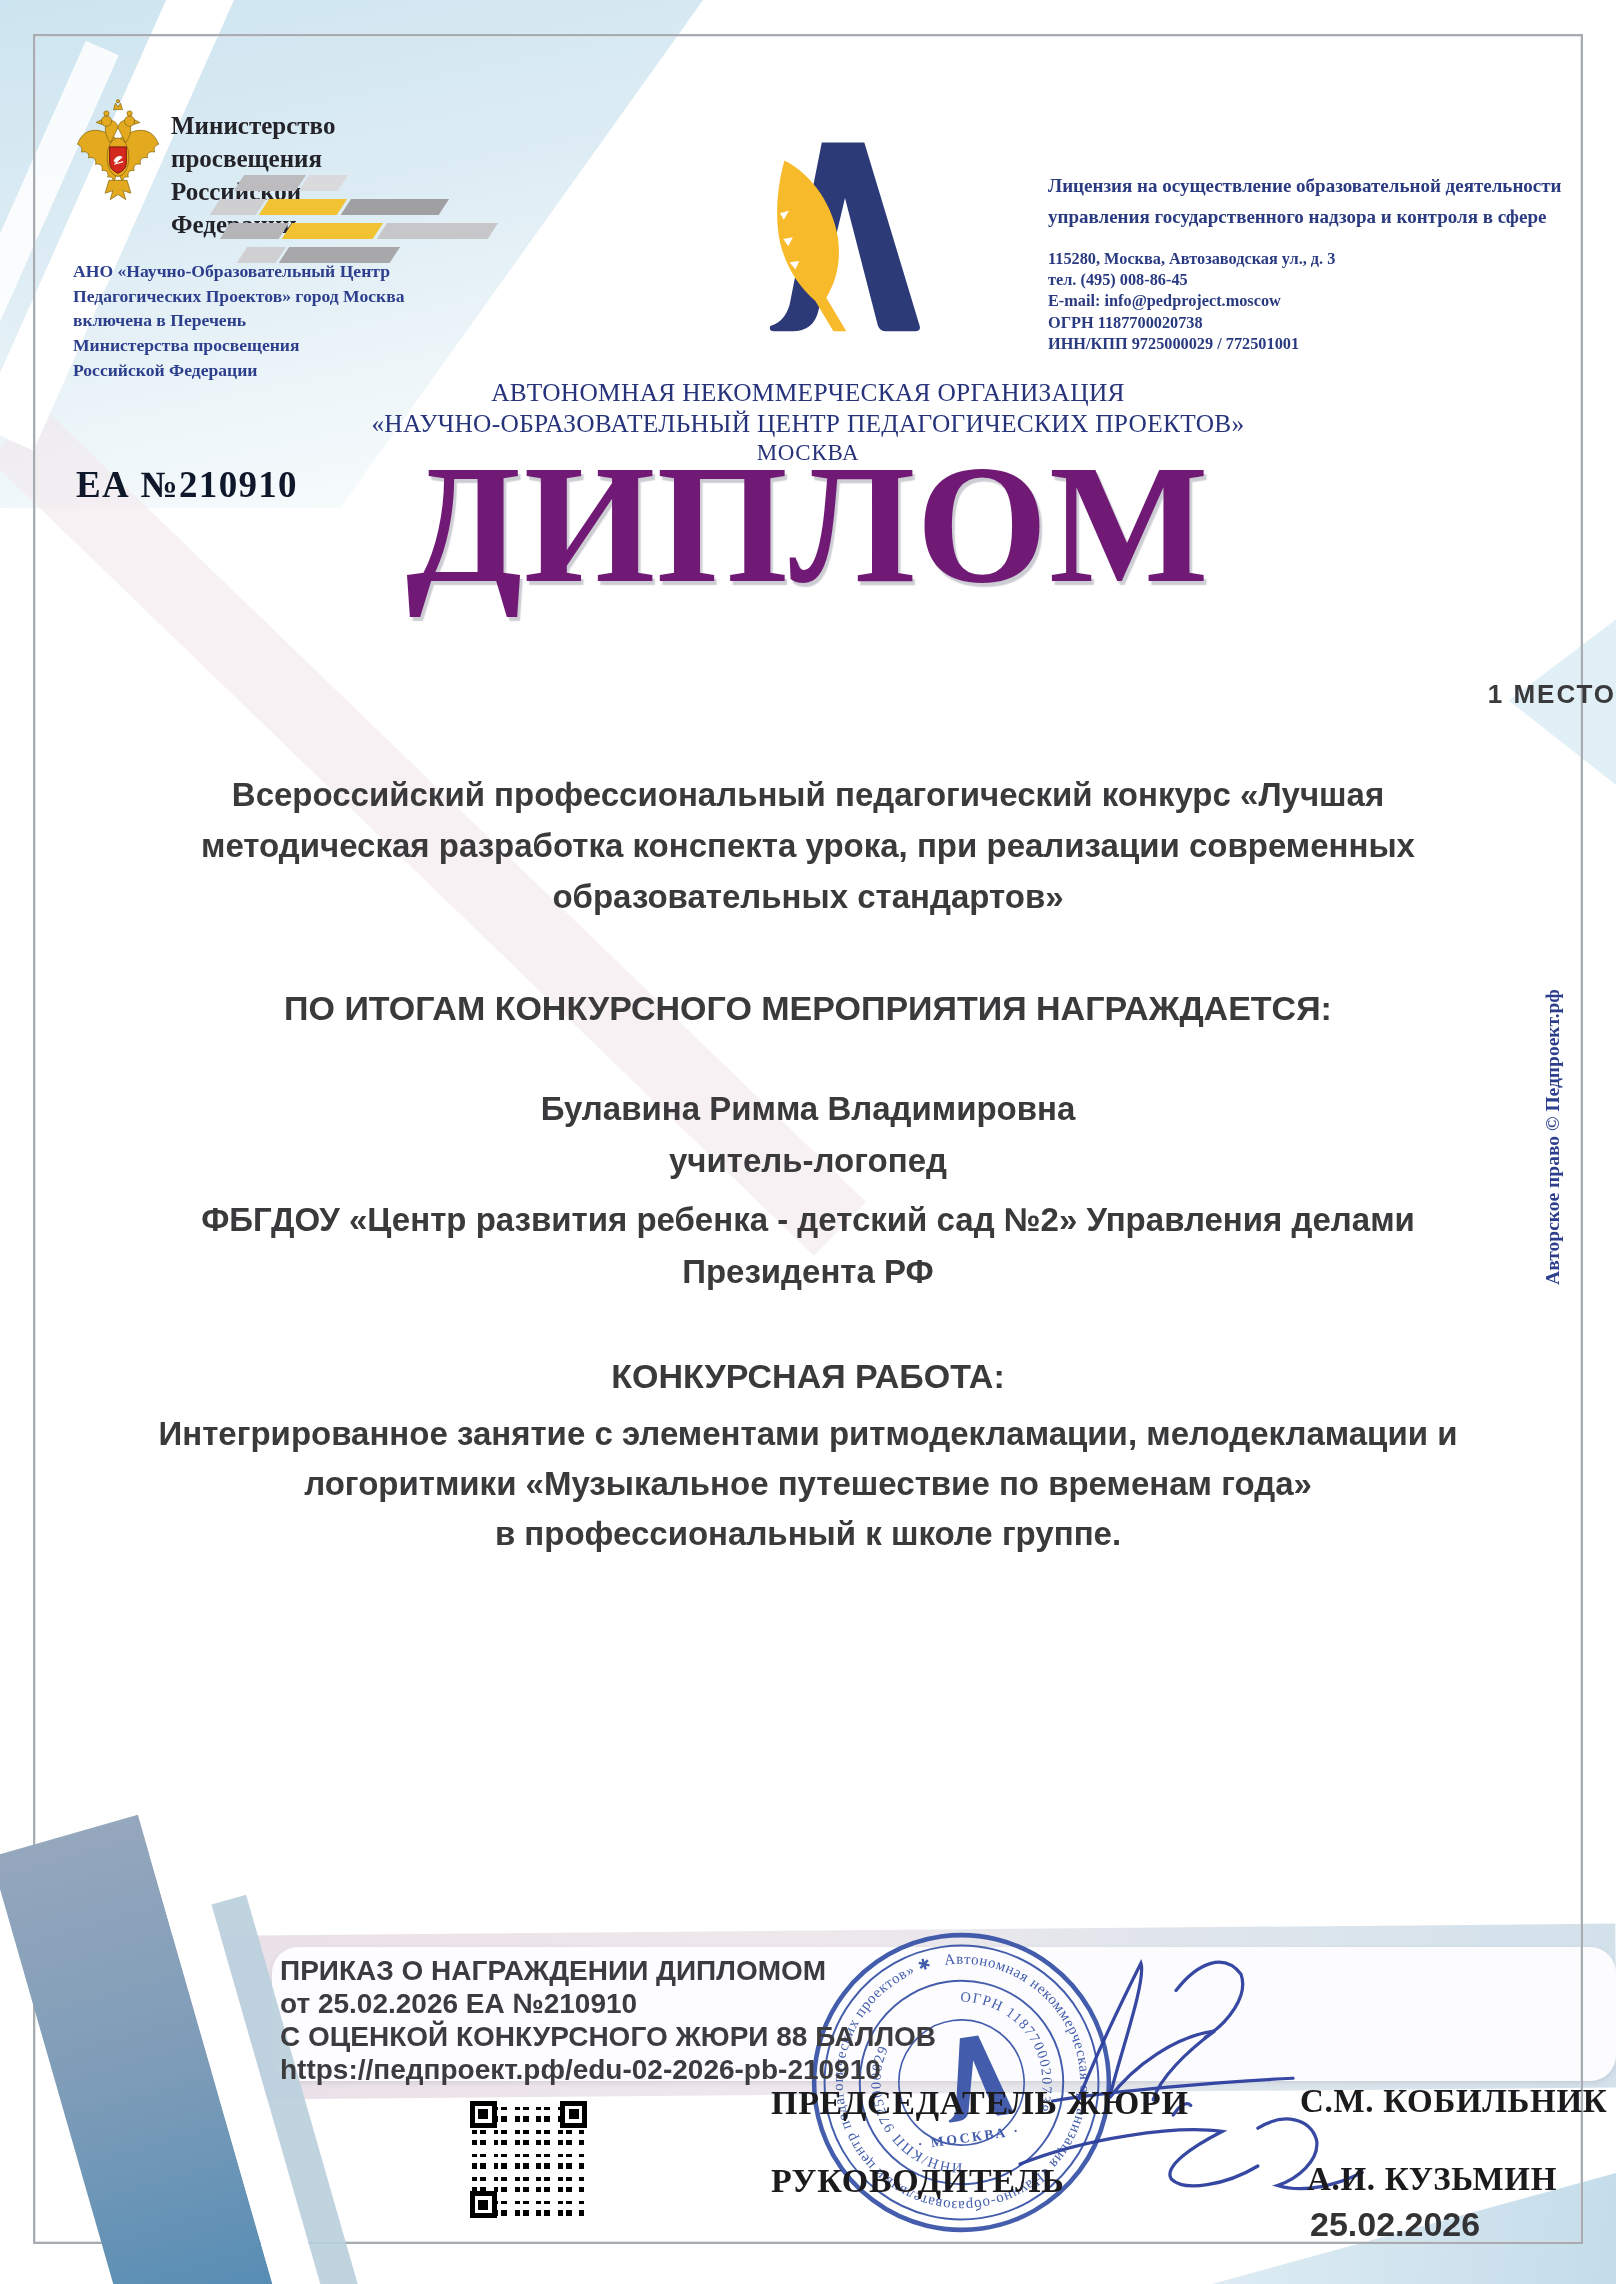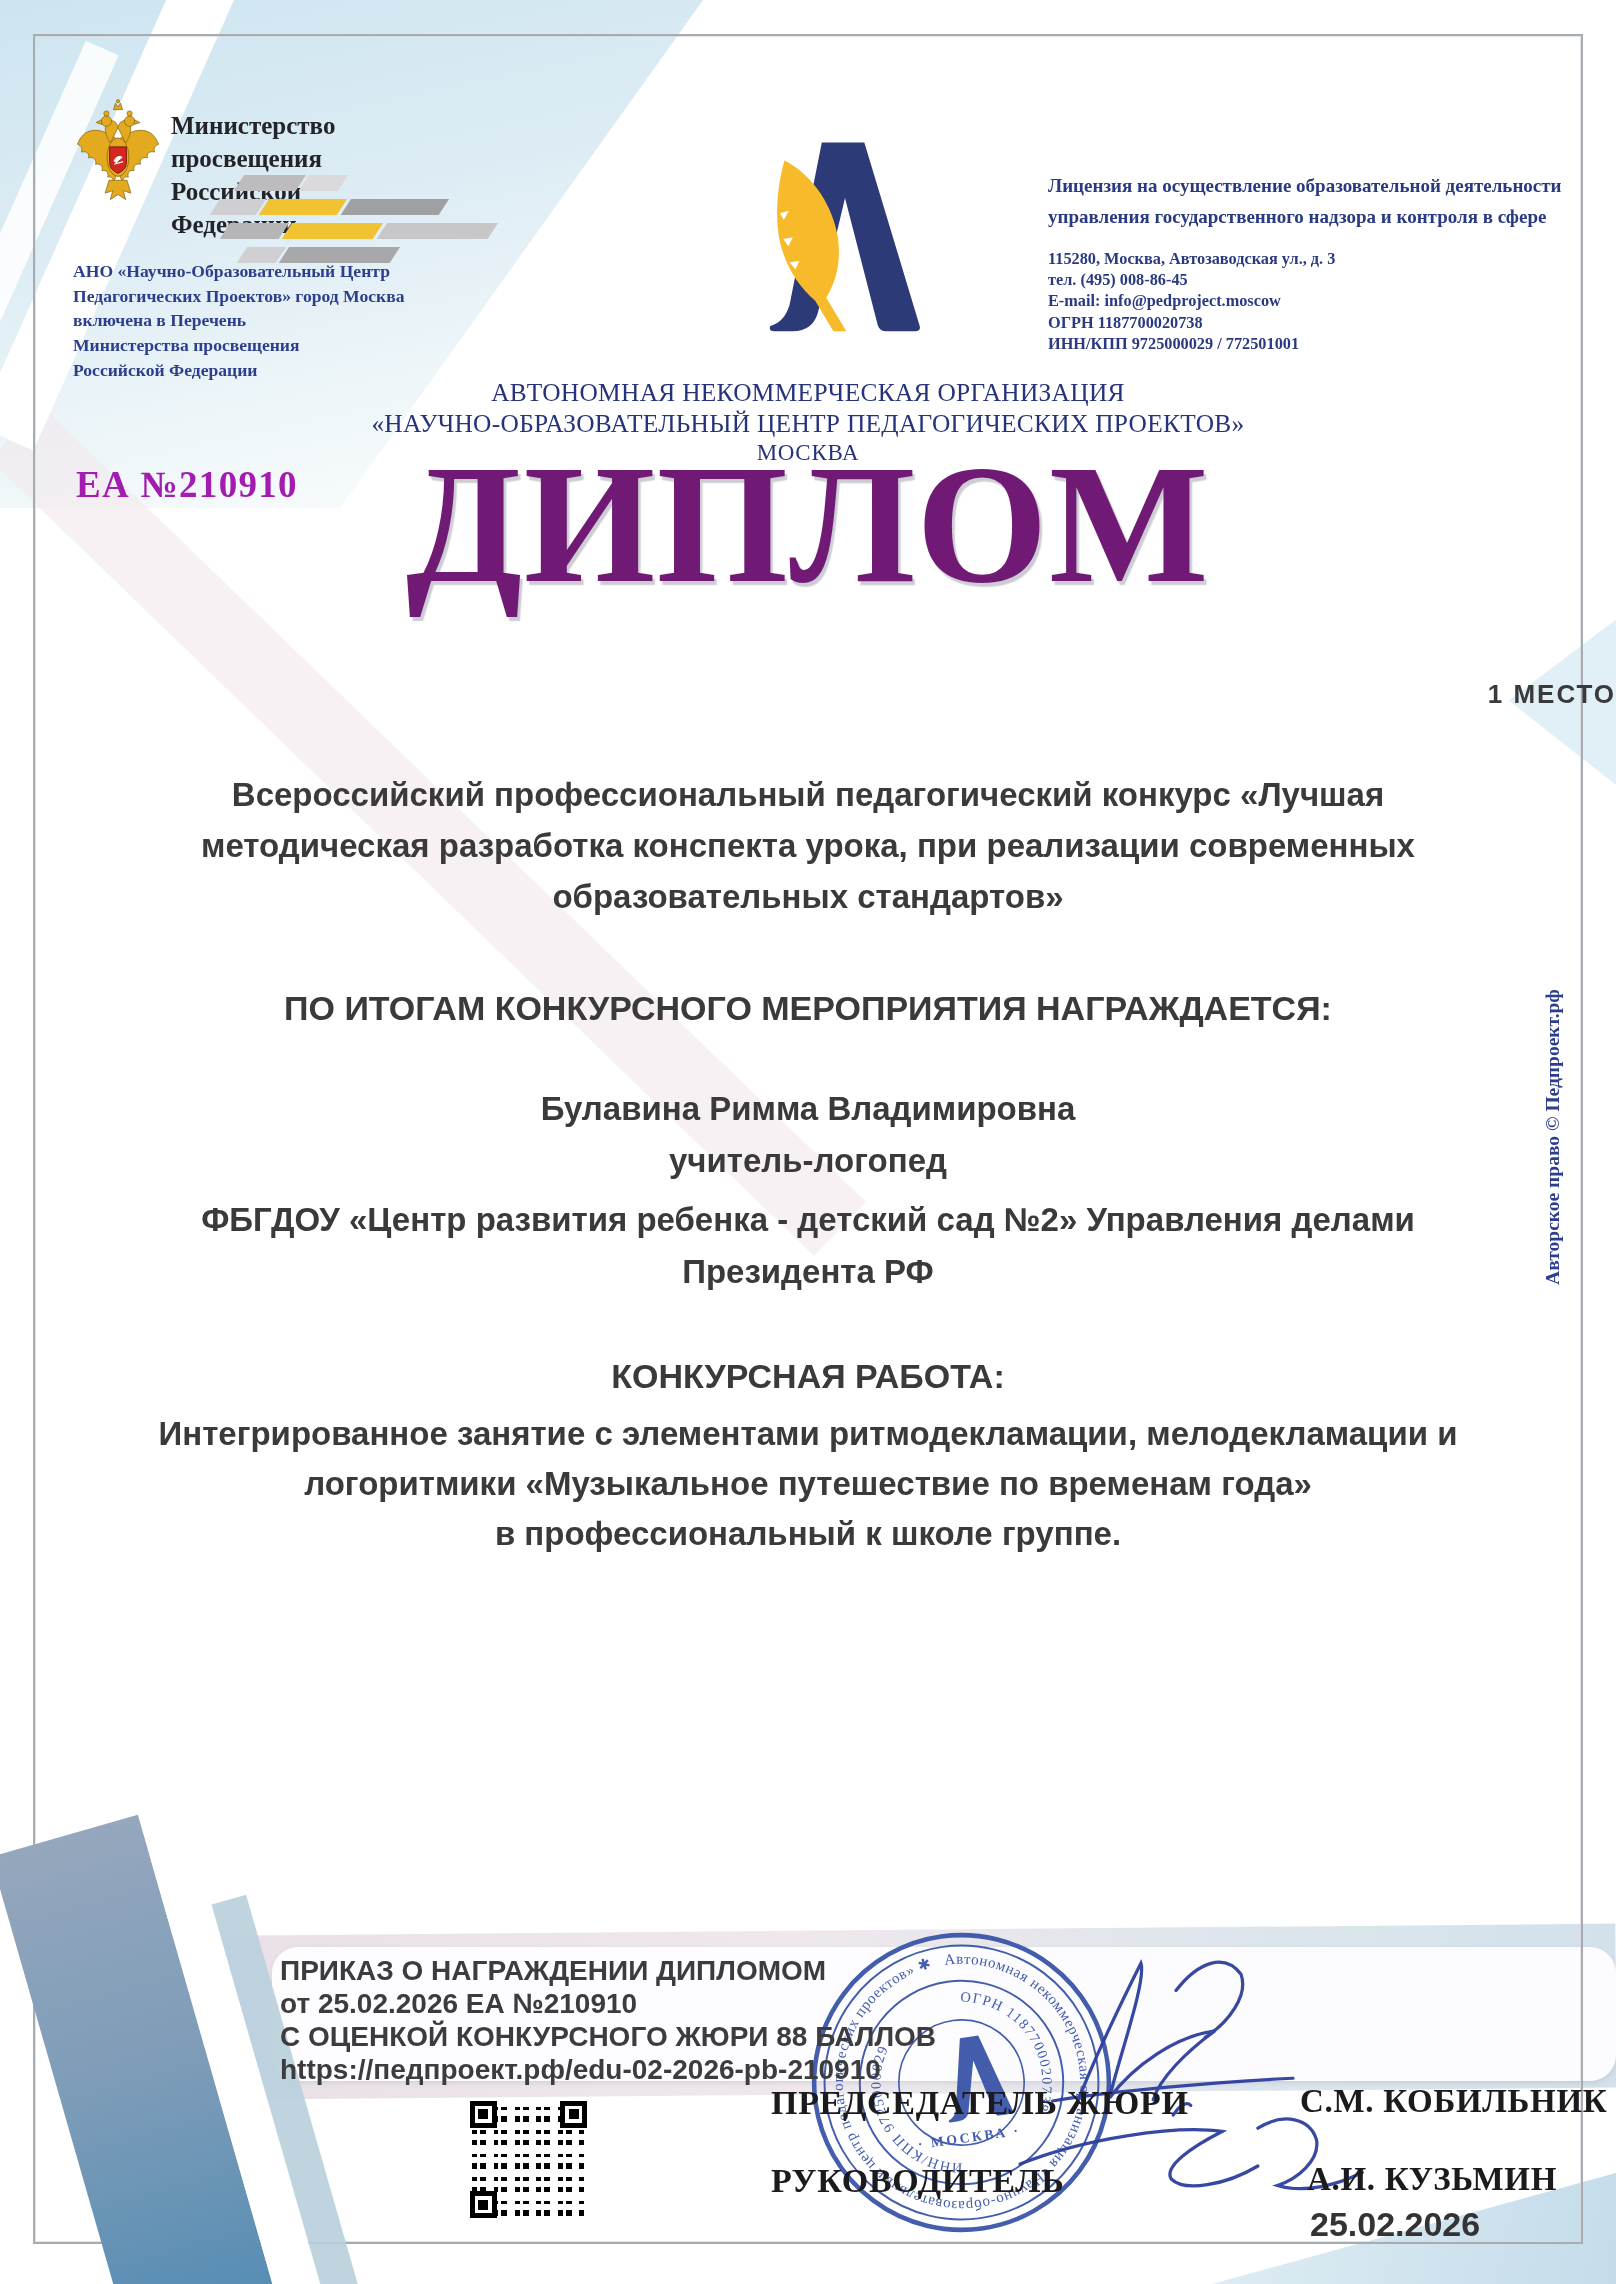--- a/index.html
+++ b/index.html
@@ -42,21 +42,21 @@
       font-weight:700;color:#2a3a80;z-index:4;}
   .license .title{font-size:19px;line-height:1.62;}
   .license .addr{margin-top:15.6px;font-size:16.3px;line-height:1.3;}
 
   
   .org-title{left:0;top:377px;width:1616px;text-align:center;font-family:"Liberation Serif",serif;
       font-weight:400;color:#26337b;z-index:4;}
   .org-title .l1,.org-title .l2{font-size:25.4px;line-height:1.22;letter-spacing:0.3px;}
   .org-title .l3{font-size:23px;line-height:1.22;letter-spacing:0.7px;}
   .ea-number{left:76px;top:463px;font-family:"Liberation Serif",serif;font-weight:800;
-      font-size:37px;letter-spacing:1.3px;color:#a21caf;z-index:4;}
+      font-size:37px;letter-spacing:1.3px;color:#0f172a;z-index:4;}
   .diploma-title{left:0;top:427px;width:1616px;text-align:center;font-family:"Liberation Serif",serif;
       font-weight:800;font-size:169px;letter-spacing:1.3px;color:#701a75;z-index:4;
       text-shadow:2.6px 3.9px 1.3px rgba(110,110,130,.35);}
 
   
   .c-text{left:0;width:1616px;text-align:center;font-weight:700;color:#3a3a3c;z-index:4;}
   .place{top:679px;font-size:26px;letter-spacing:2px;text-align:right;}
   .competition{top:769px;font-size:33px;line-height:51px;}
   .award-intro{top:989px;font-size:34px;}
   .recipient-name{top:1090px;font-size:33px;}

